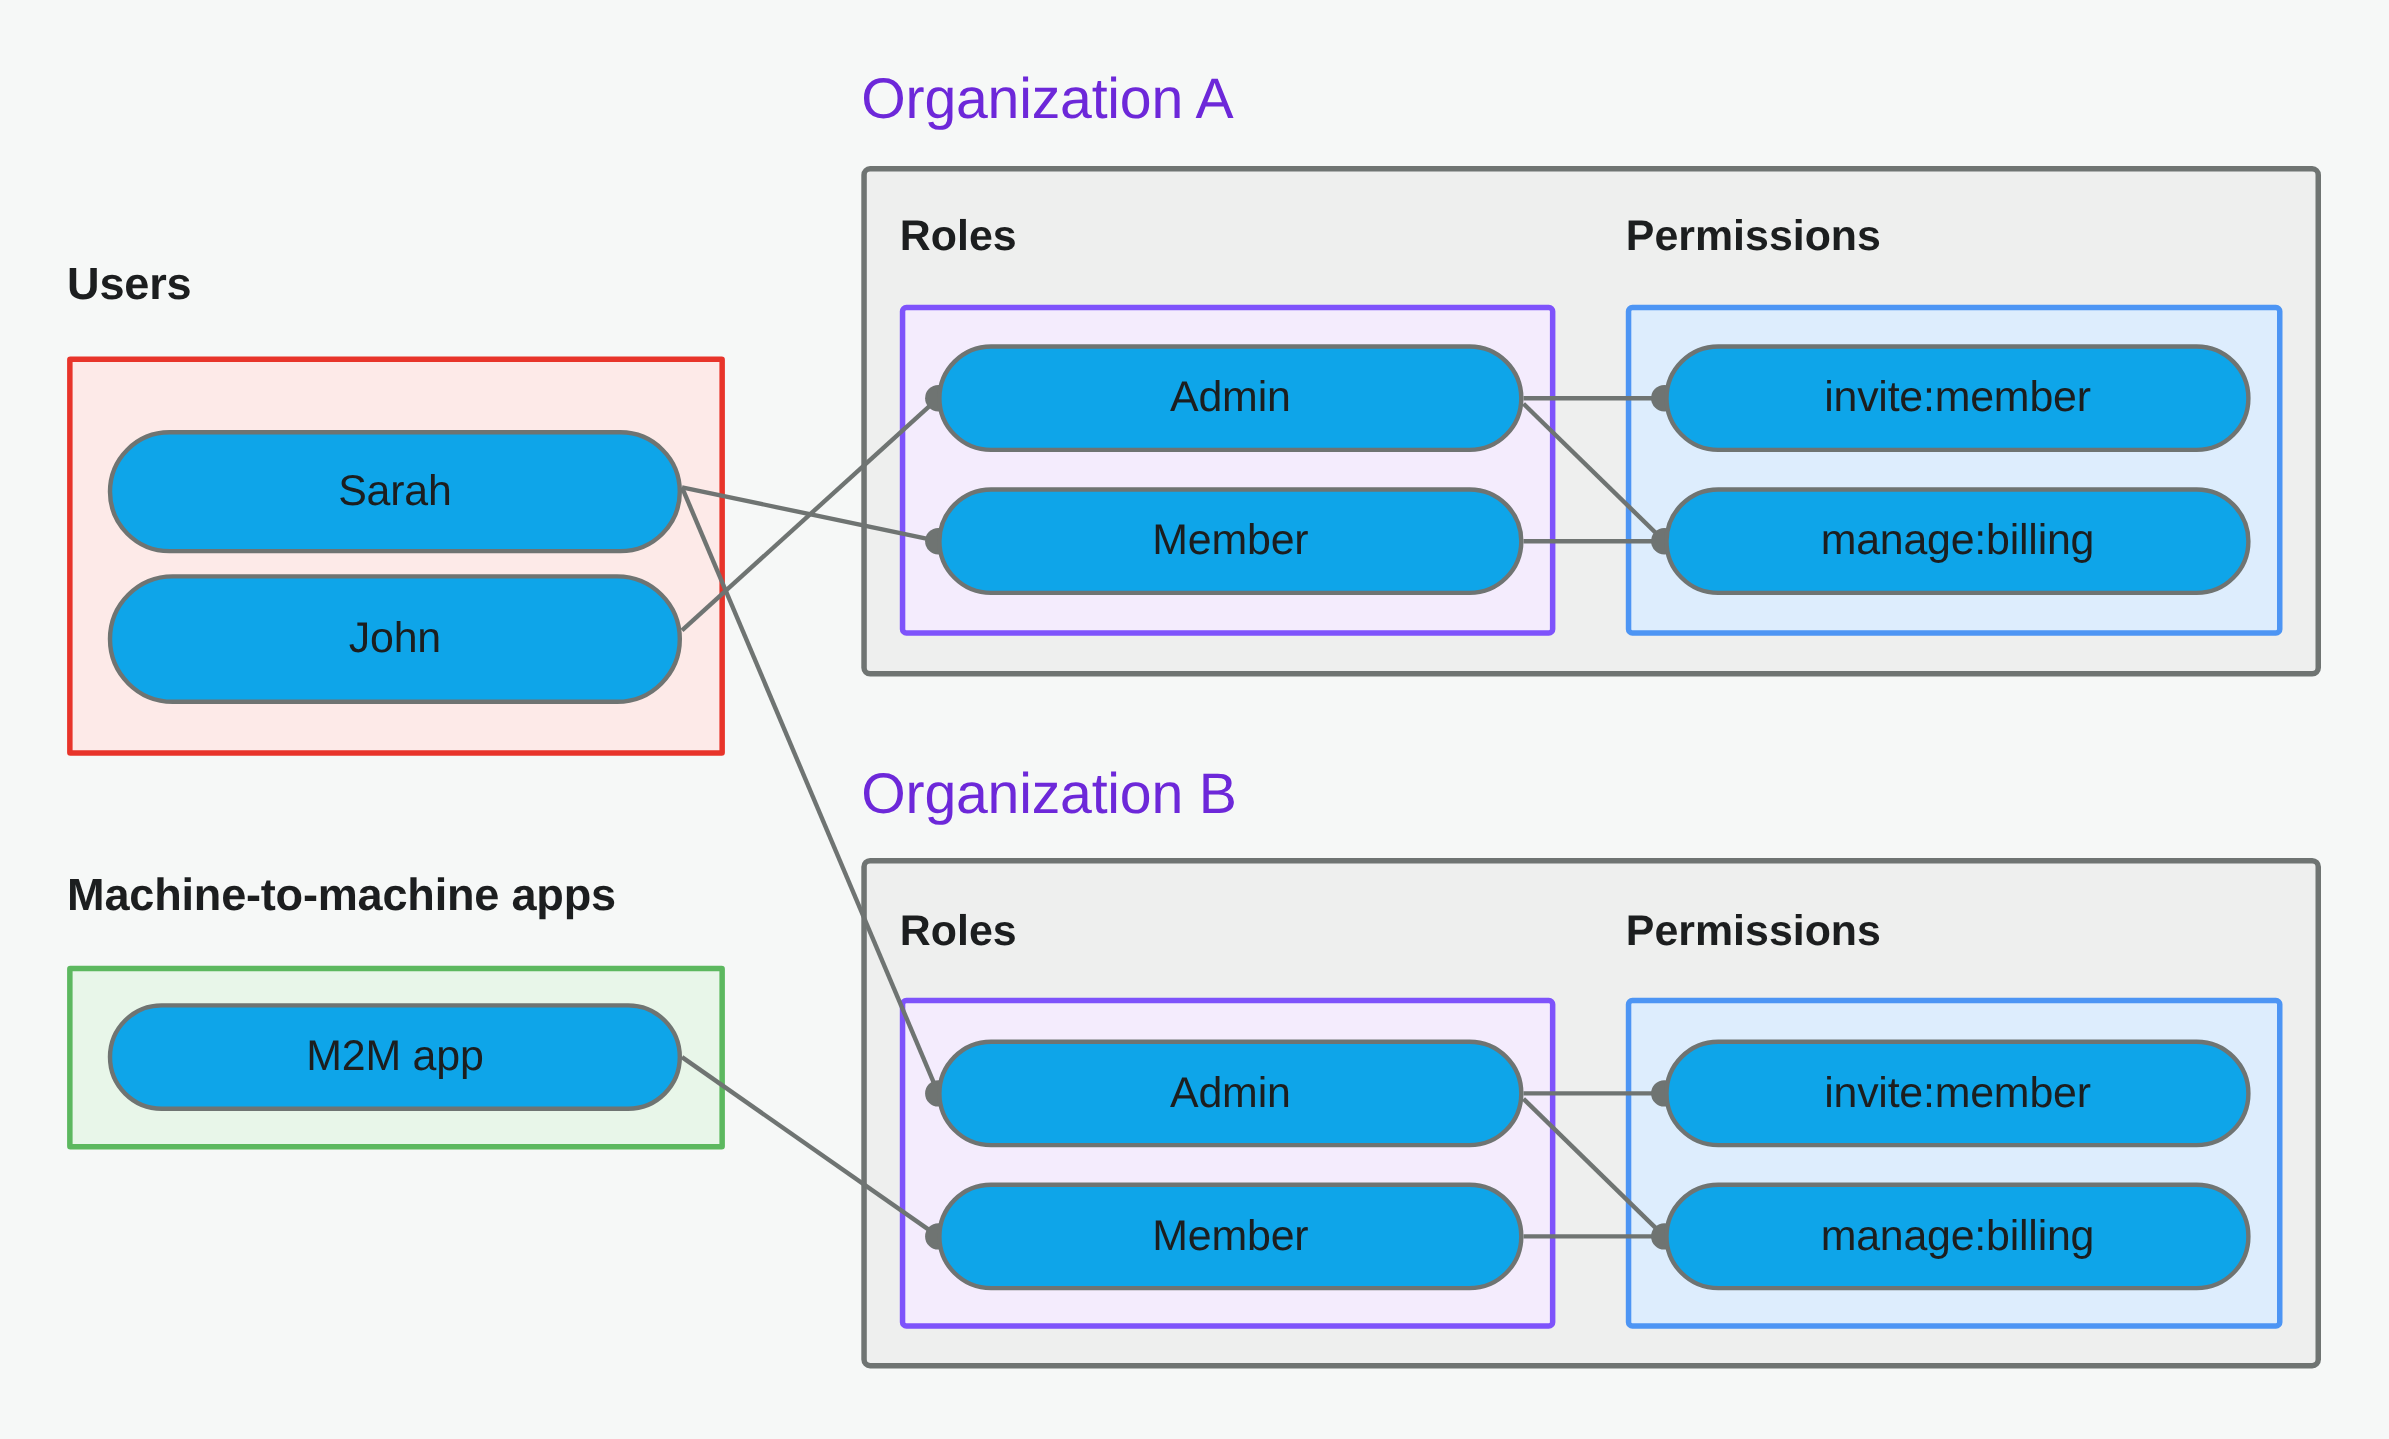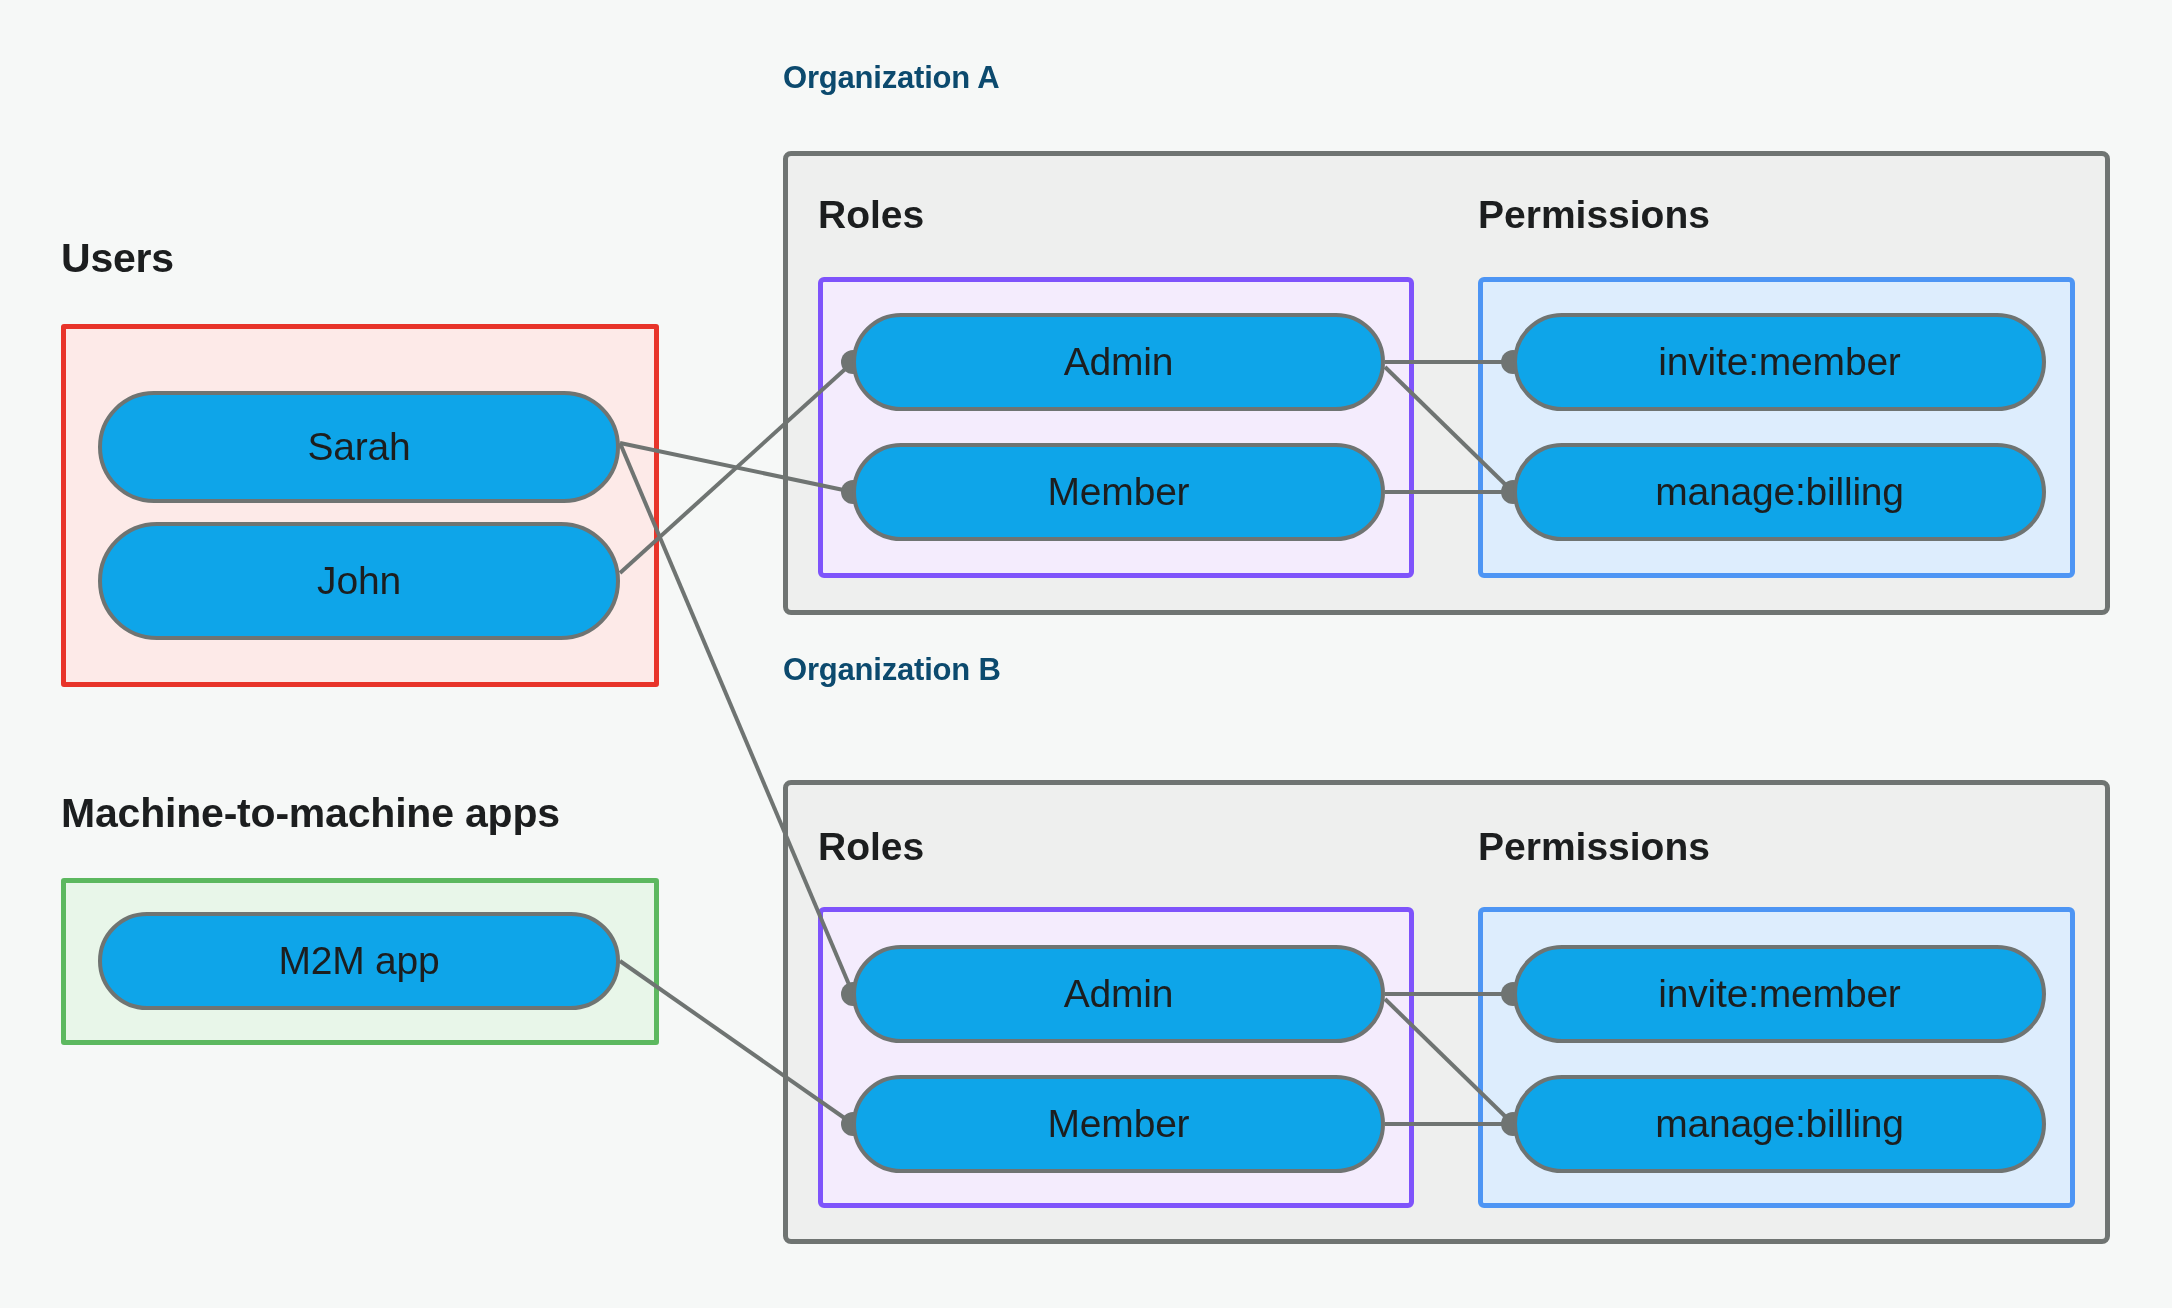--- a/index.html
+++ b/index.html
@@ -30,23 +30,23 @@
     position: absolute;
     font-size: 41px;
     font-weight: 700;
     color: #1c1e1f;
     letter-spacing: -0.2px;
     white-space: nowrap;
     z-index: 4;
   }
   .org-label {
     position: absolute;
-    font-size: 31px;
-    font-weight: 700;
-    color: #0c4a6e;
+    font-size: 52px;
+    font-weight: 400;
+    color: #6d28d9;
     letter-spacing: -0.2px;
     white-space: nowrap;
     z-index: 4;
   }
   .sub-label {
     position: absolute;
     font-size: 39px;
     font-weight: 700;
     color: #1c1e1f;
     white-space: nowrap;
@@ -170,21 +170,21 @@
   <div class="container-box box-perms" style="left:1478px; top:277px; width:597px; height:301px;"></div>
 
   <div class="pill" style="left:852px; top:313px; width:533px; height:98px;">Admin</div>
 
   <div class="pill" style="left:852px; top:443px; width:533px; height:98px;">Member</div>
 
   <div class="pill" style="left:1513px; top:313px; width:533px; height:98px;">invite:member</div>
 
   <div class="pill" style="left:1513px; top:443px; width:533px; height:98px;">manage:billing</div>
 
-  <div class="org-label" style="left:783px; top:652px;">Organization B</div>
+  <div class="org-label" style="left:783px; top:692px;">Organization B</div>
 
   <div class="container-box box-org" style="left:783px; top:780px; width:1327px; height:464px;"></div>
 
   <div class="sub-label" style="left:818px; top:825px;">Roles</div>
 
   <div class="sub-label" style="left:1478px; top:825px;">Permissions</div>
 
   <div class="container-box box-roles" style="left:818px; top:907px; width:596px; height:301px;"></div>
 
   <div class="container-box box-perms" style="left:1478px; top:907px; width:597px; height:301px;"></div>

